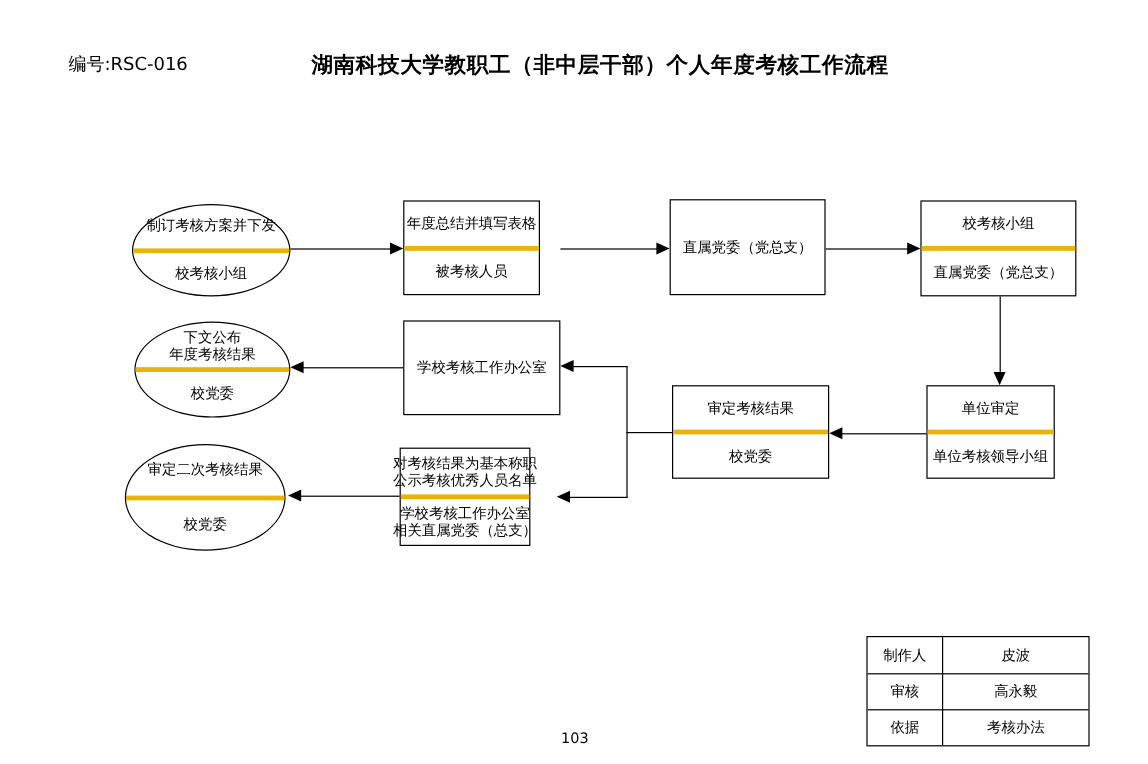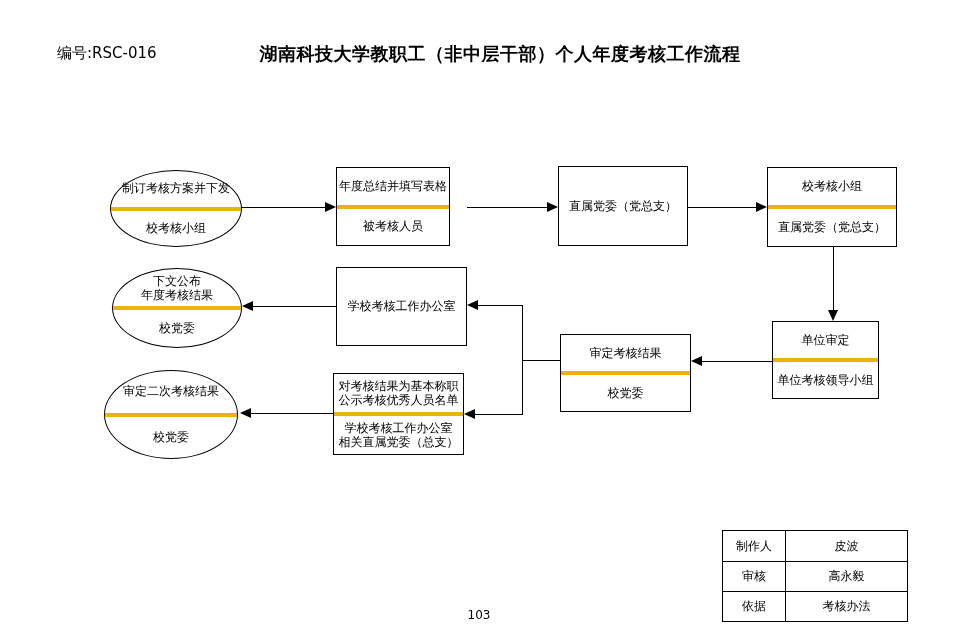--- a/index.html
+++ b/index.html
@@ -147,21 +147,21 @@
 
   <div class="node rect" style="left:772px;top:321px;width:107px;height:78px">
     <div class="half">
       <span>单位审定</span>
     </div>
     <div class="half">
       <span>单位考核领导小组</span>
     </div>
   </div>
 
-  <div class="node rect" style="left:560px;top:334px;width:131px;height:78px">
+  <div class="node rect" style="left:560px;top:321px;width:131px;height:78px">
     <div class="half">
       <span>审定考核结果</span>
     </div>
     <div class="half">
       <span>校党委</span>
     </div>
   </div>
 
   <div class="node rect" style="left:336px;top:267px;width:131px;height:79px">
     <div class="half">
@@ -172,21 +172,21 @@
   <div class="node ellipse" style="left:112px;top:268px;width:130px;height:80px">
     <div class="half tight">
       <span>下文公布</span>
       <span>年度考核结果</span>
     </div>
     <div class="half">
       <span>校党委</span>
     </div>
   </div>
 
-  <div class="node rect" style="left:333px;top:373px;width:131px;height:82px">
+  <div class="node rect" style="left:333px;top:373px;width:109px;height:82px">
     <div class="half tight">
       <span>对考核结果为基本称职</span>
       <span>公示考核优秀人员名单</span>
     </div>
     <div class="half tight">
       <span>学校考核工作办公室</span>
       <span>相关直属党委（总支）</span>
     </div>
   </div>
 

